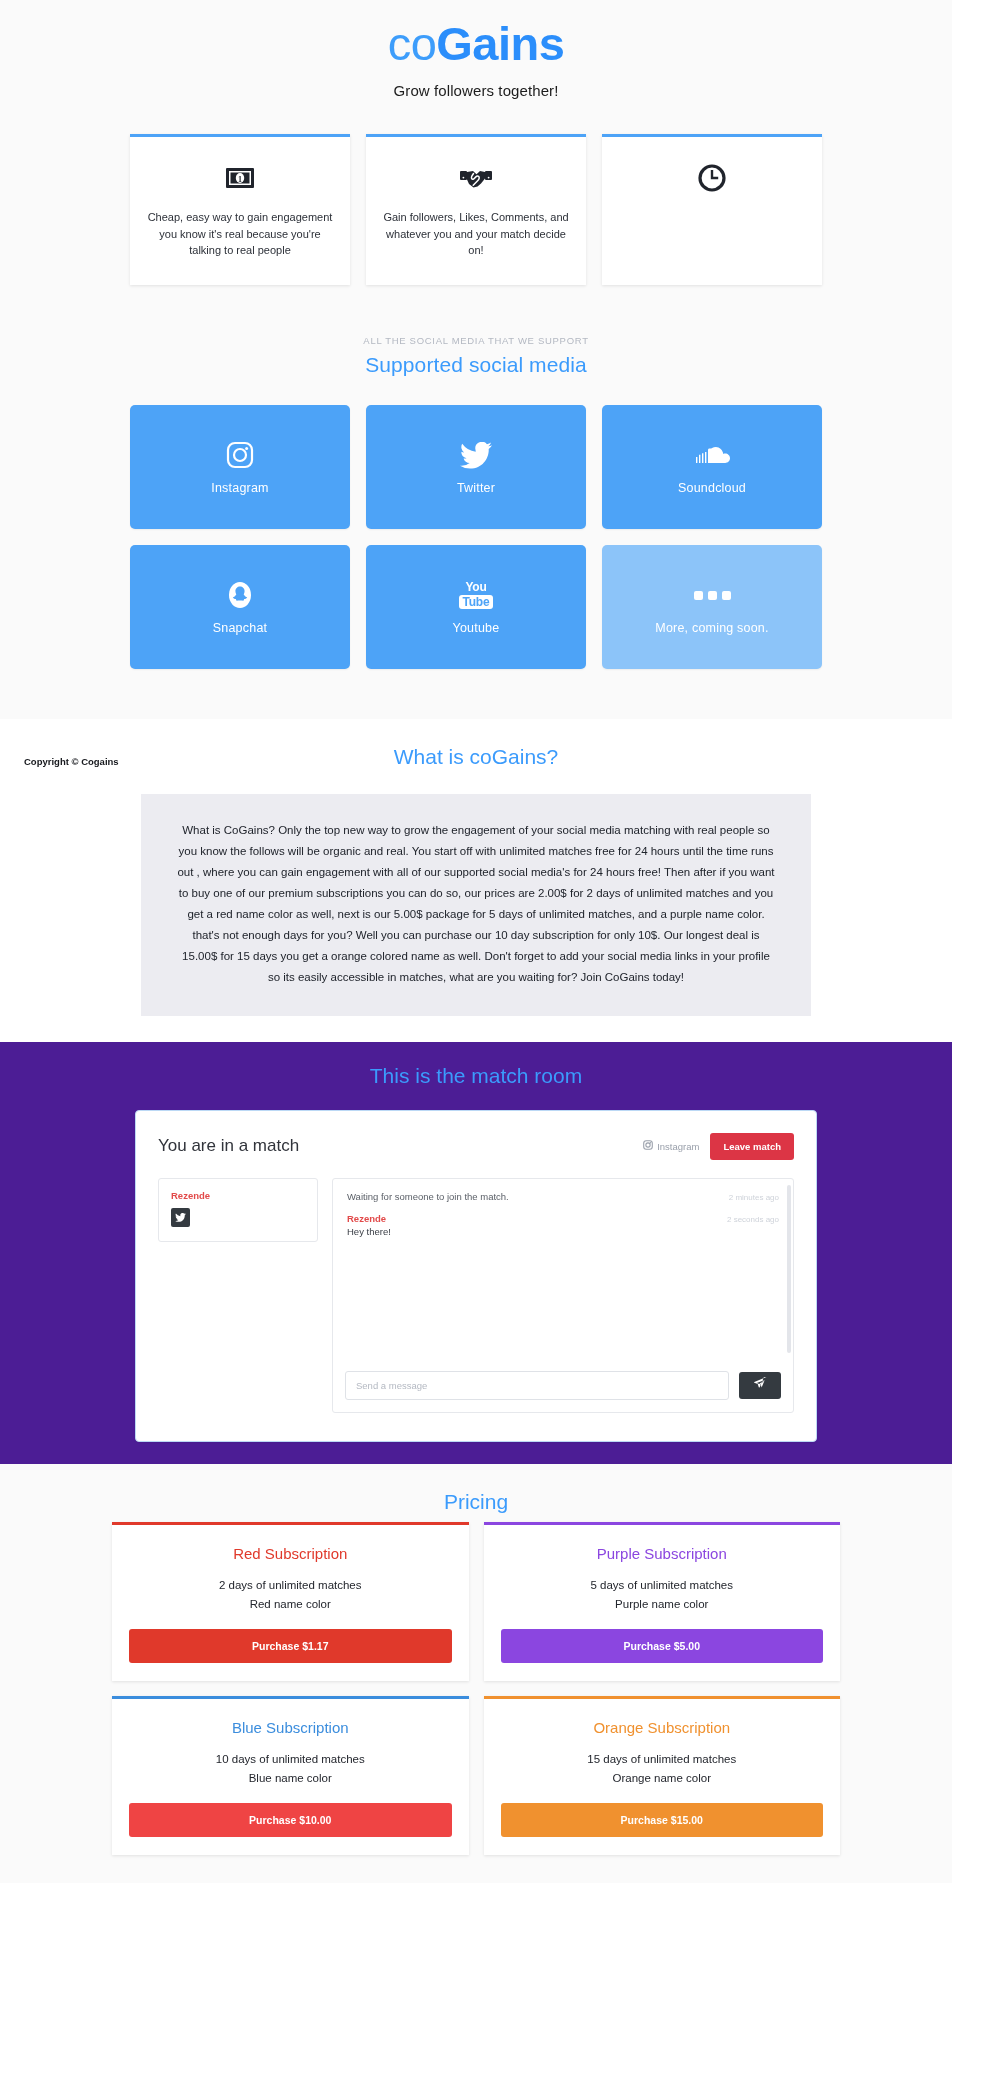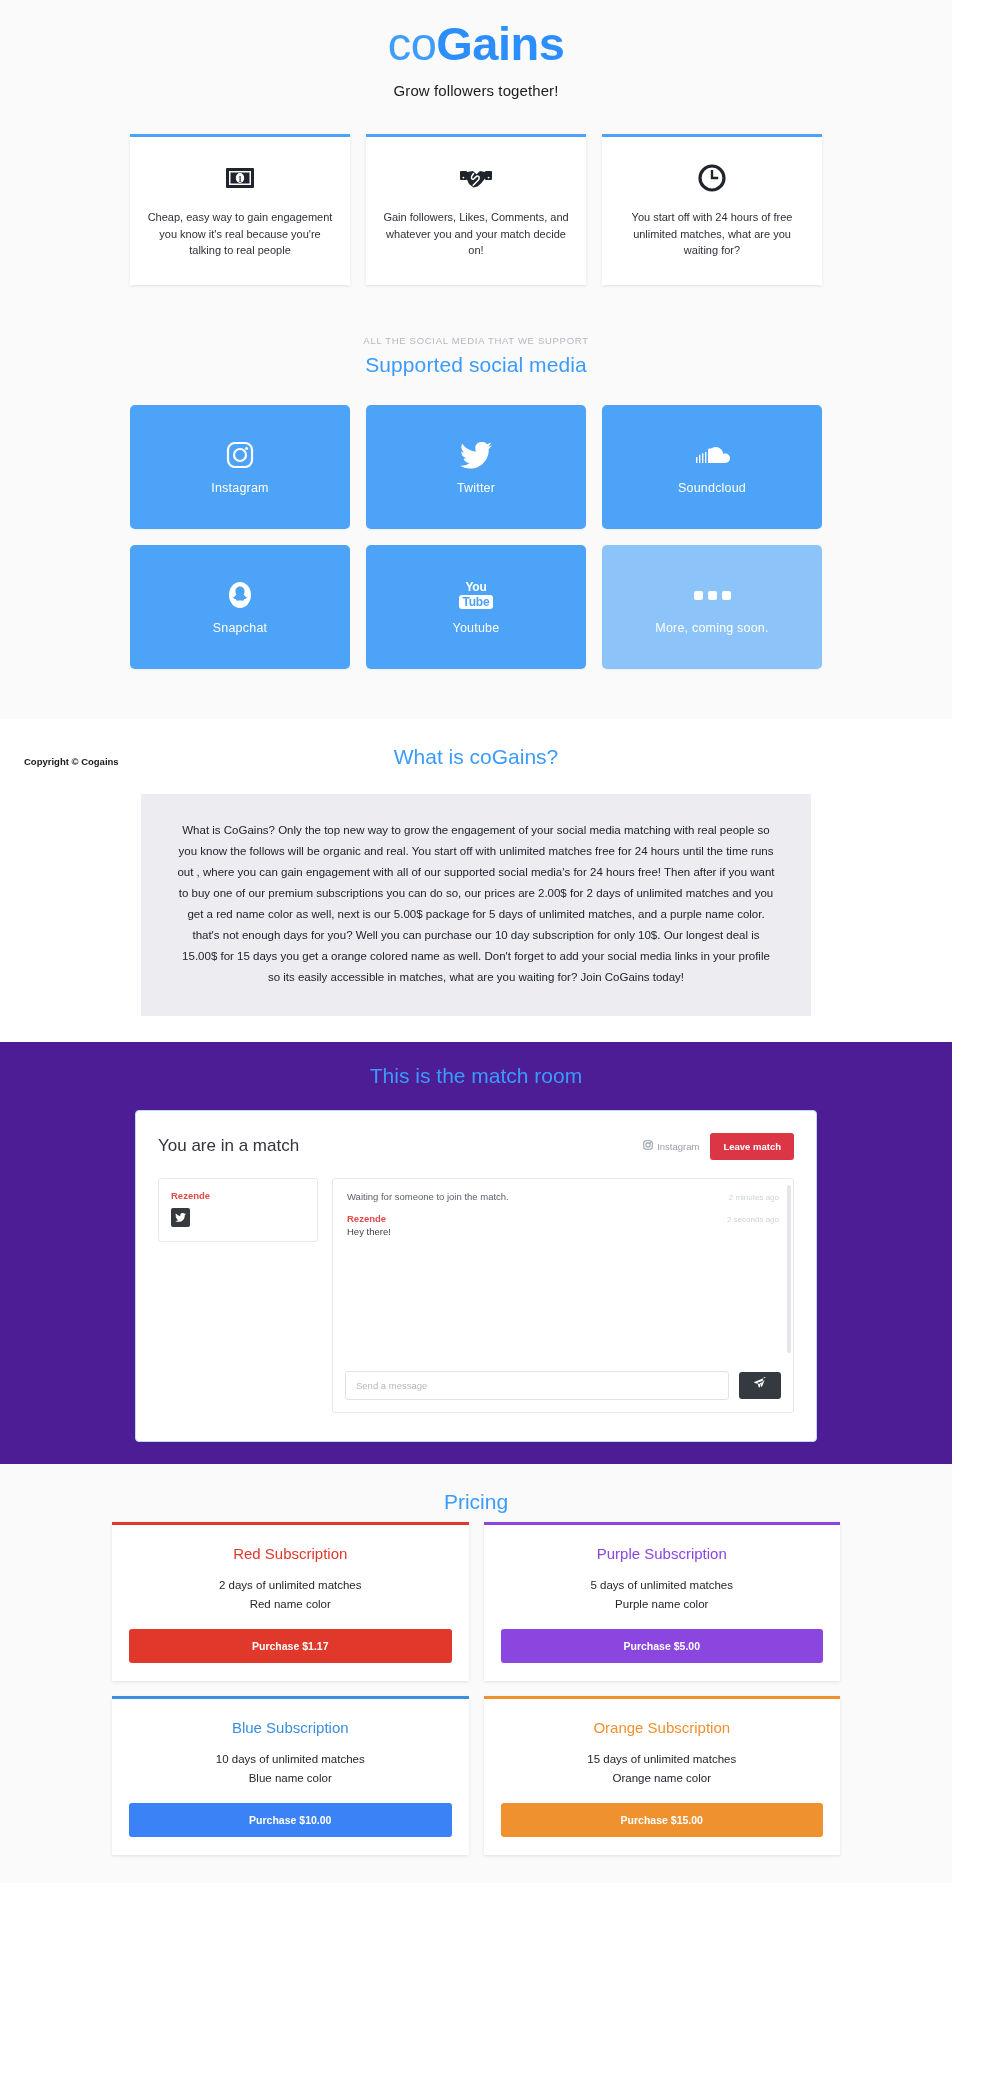--- a/index.html
+++ b/index.html
@@ -365,21 +365,20 @@
         </span>
         <p>Gain followers, Likes, Comments, and whatever you and your match decide on!</p>
       </div>
       <div class="fcard">
         <span class="glyph">
           <svg width="28" height="28" viewBox="0 0 28 28">
               <circle cx="14" cy="14" r="12" fill="none" stroke="#20242c" stroke-width="3.2"></circle>
               <path d="M14 7.2 L14 14 L19 14" stroke="#20242c" stroke-width="2.4" fill="none" stroke-linecap="square"></path>
             </svg>
         </span>
-        <p>You start off with 24 hours of free unlimited matches, what are you waiting for?</p>
       </div>
     </div>
 
     <div style="height:24px"></div>
   </section>
 
   <section class="social-wrap">
     <div class="eyebrow">ALL THE SOCIAL MEDIA THAT WE SUPPORT</div>
     <h2 class="sec-title">Supported social media</h2>
 
@@ -532,21 +531,21 @@
         <h3 style="color: rgb(139, 70, 224);">Purple Subscription</h3>
         <div class="line">5 days of unlimited matches</div>
         <div class="line">Purple name color</div>
         <button class="buy" style="background: rgb(139, 70, 224);">Purchase $5.00</button>
       </div>
 
       <div class="plan" id="plan2" style="border-top-color: rgb(59, 141, 221);">
         <h3 style="color: rgb(59, 141, 221);">Blue Subscription</h3>
         <div class="line">10 days of unlimited matches</div>
         <div class="line">Blue name color</div>
-        <button class="buy" style="background: #3b82f6;">Purchase $10.00</button>
+        <button class="buy" style="background: #ef4444;">Purchase $10.00</button>
       </div>
 
       <div class="plan" id="plan3" style="border-top-color: rgb(240, 145, 47);">
         <h3 style="color: rgb(240, 145, 47);">Orange Subscription</h3>
         <div class="line">15 days of unlimited matches</div>
         <div class="line">Orange name color</div>
         <button class="buy" style="background: rgb(240, 145, 47);">Purchase $15.00</button>
       </div>
 
     </div>

